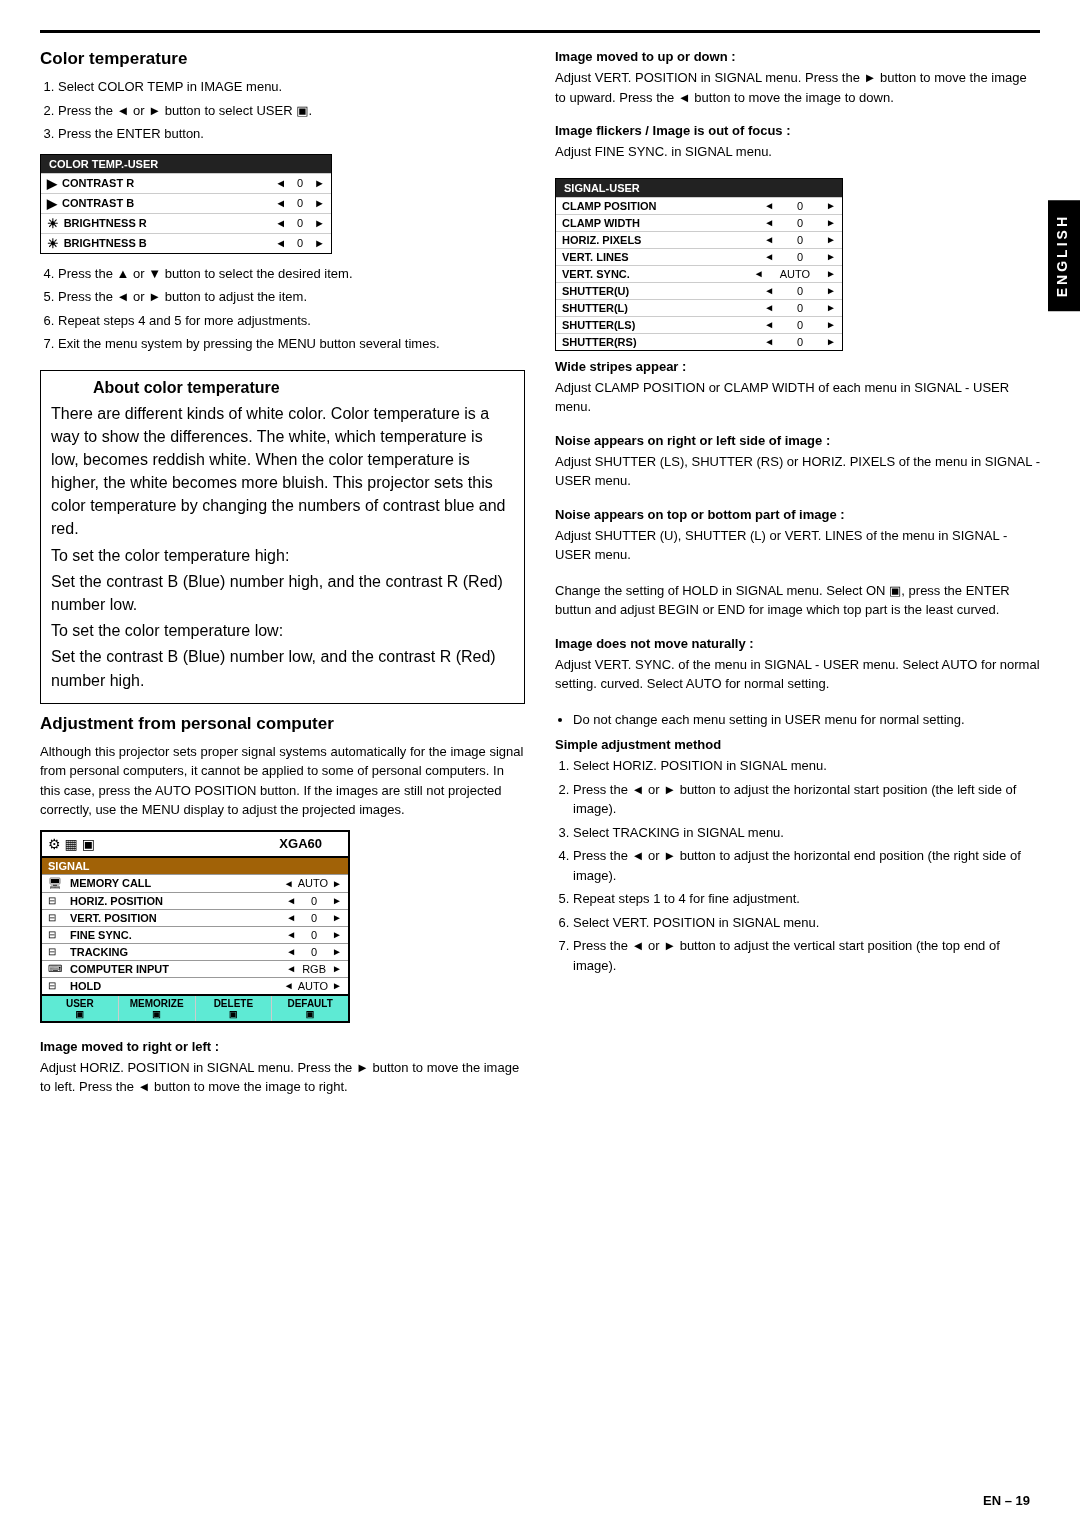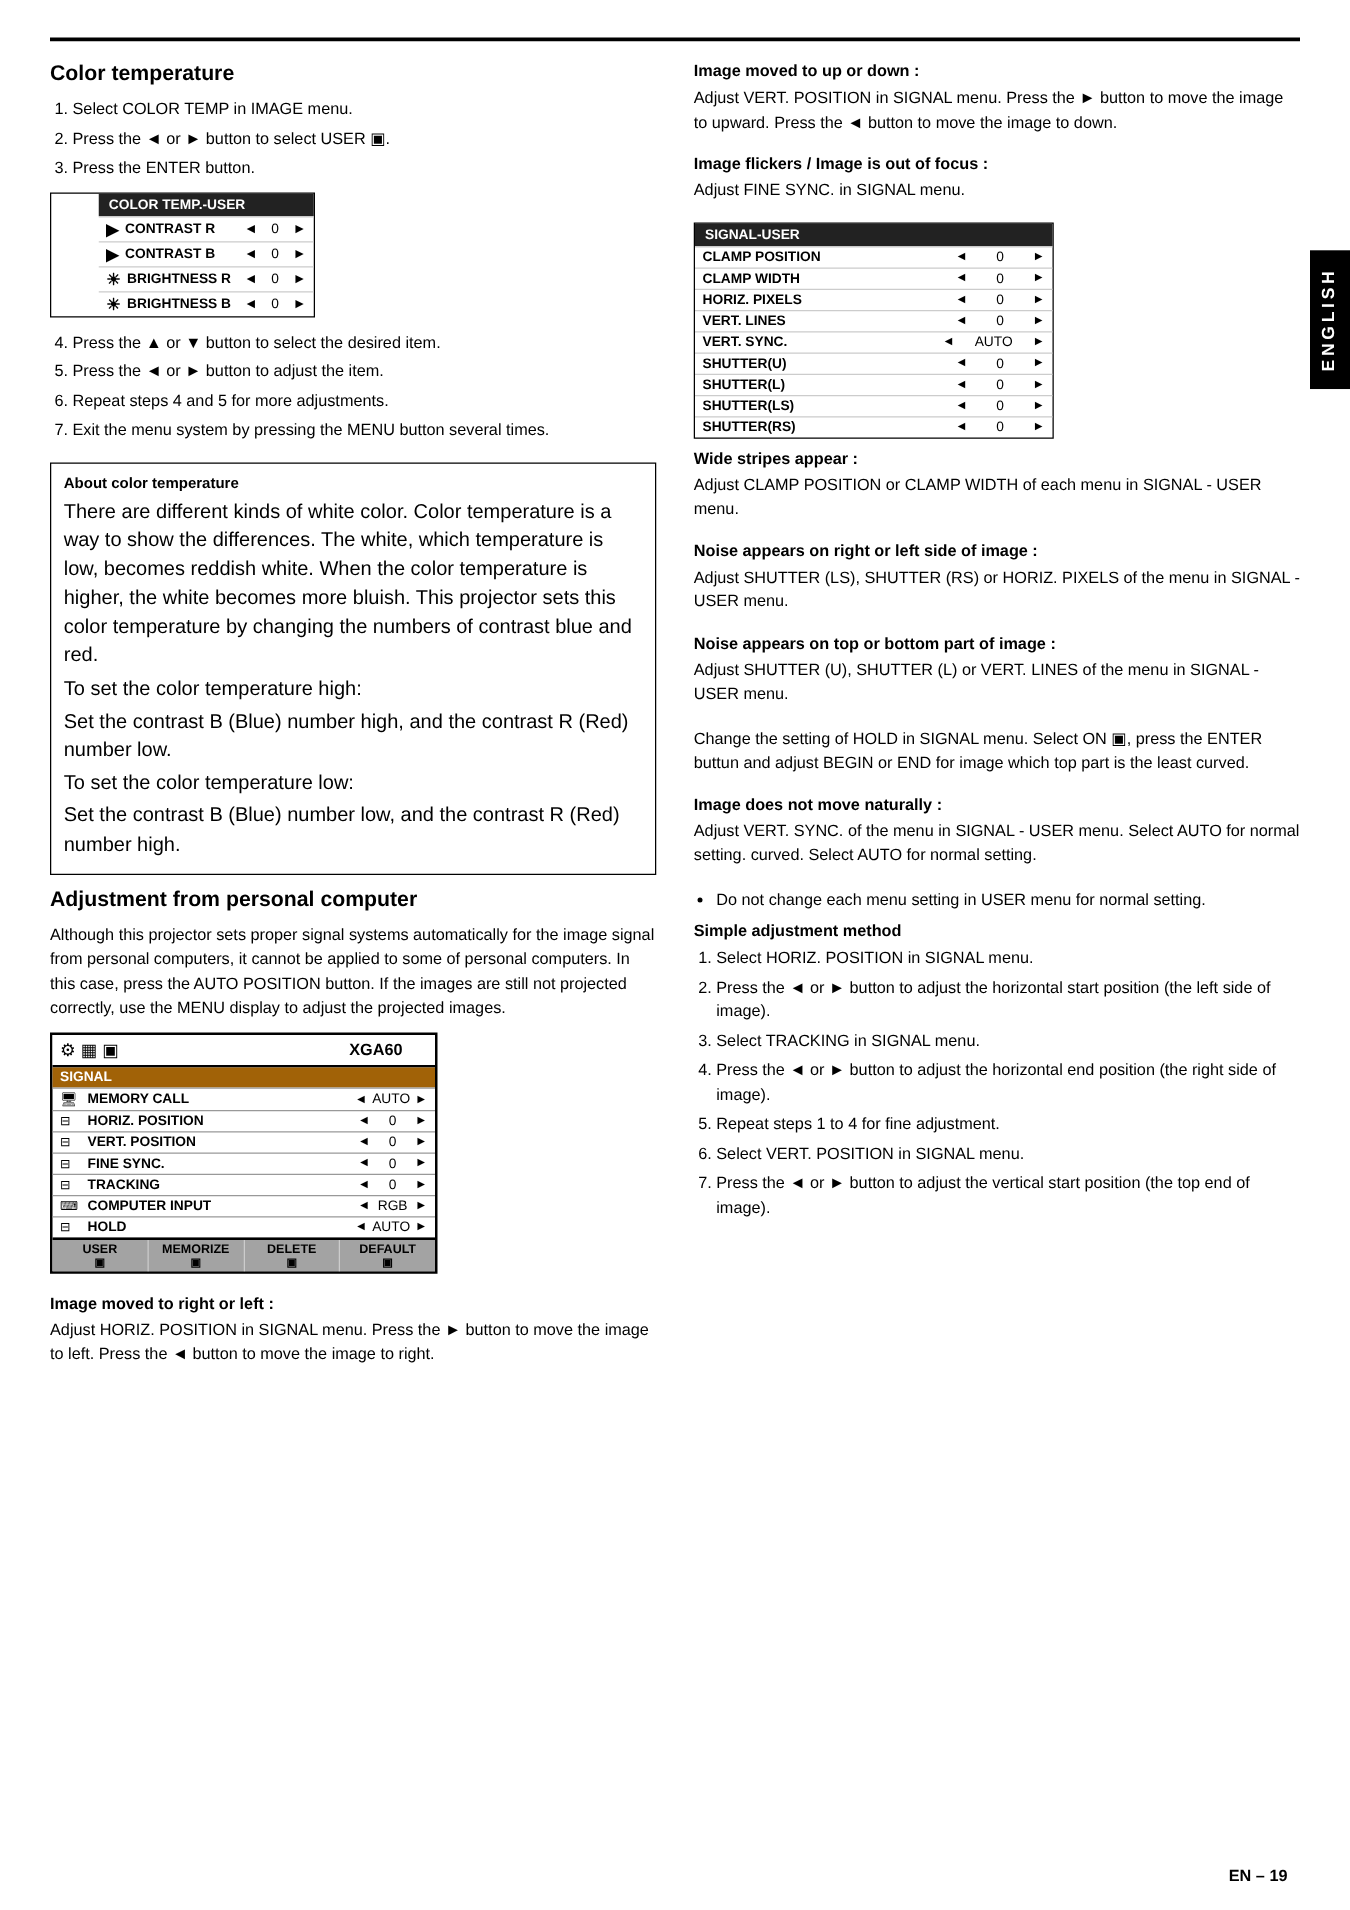--- a/index.html
+++ b/index.html
@@ -57,22 +57,21 @@
       padding-left: 18px;
       margin-bottom: 8px;
     }
     .section { margin-bottom: 16px; }
 
     
     .menu-table {
       border: 1px solid #000;
       margin: 10px 0;
       font-size: 11px;
-      width: 212px;
-      padding-left: 38px;
+      width: 292px;
     }
     .menu-table-header {
       background: #222;
       color: #fff;
       font-weight: bold;
       padding: 3px 8px;
       font-size: 11px;
     }
     .menu-table-row {
       display: flex;
@@ -105,23 +104,24 @@
     }
 
     
     .info-box {
       border: 1px solid #000;
       padding: 8px 10px;
       margin: 10px 0;
       font-size: 12px;
     }
     .info-box h3 {
-      font-size: 12px;
+      font-size: 16px;
       font-weight: bold;
       margin-bottom: 5px;
+      margin-left: 42px;
     }
     .info-box p {
       font-size: 16px;
       line-height: 1.45;
       margin-bottom: 3px;
     }
 
     
     .signal-menu {
       border: 2px solid #000;
@@ -173,21 +173,21 @@
     .signal-row .s-icon {
       width: 18px;
       font-size: 10px;
     }
     .signal-row .s-arrow-l { font-size: 10px; }
     .signal-row .s-value { min-width: 28px; text-align: center; font-size: 11px; }
     .signal-row .s-arrow-r { font-size: 10px; }
     .signal-footer {
       display: flex;
       border-top: 2px solid #000;
-      background: #a3a3a3;
+      background: #5eead4;
       justify-content: space-between;
     }
     .signal-footer-item {
       flex: 1;
       text-align: center;
       padding: 2px 2px;
       font-size: 10px;
       font-weight: bold;
       border-right: 1px solid #ccc;
     }

